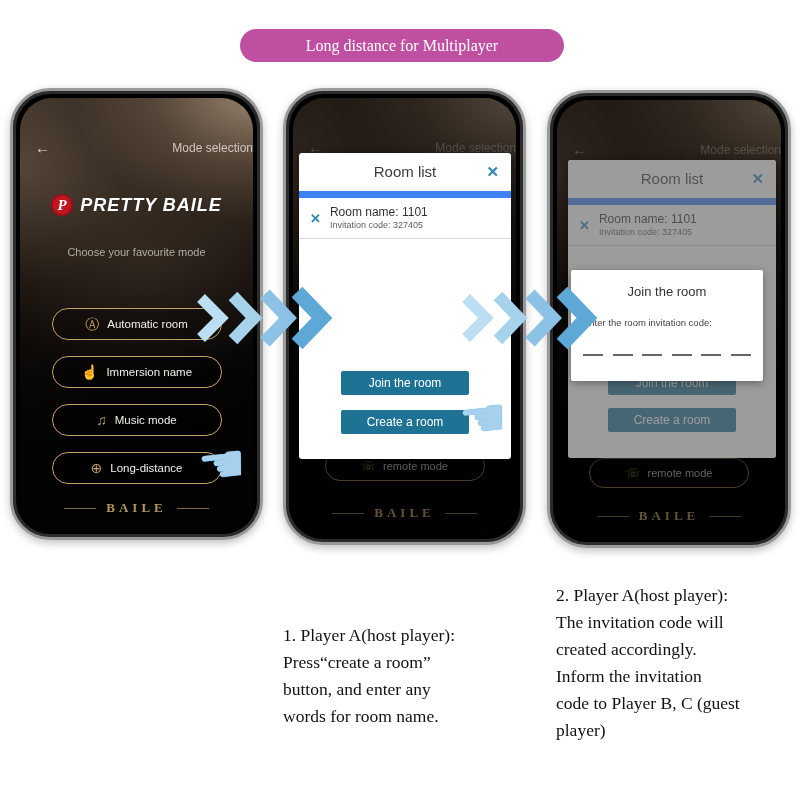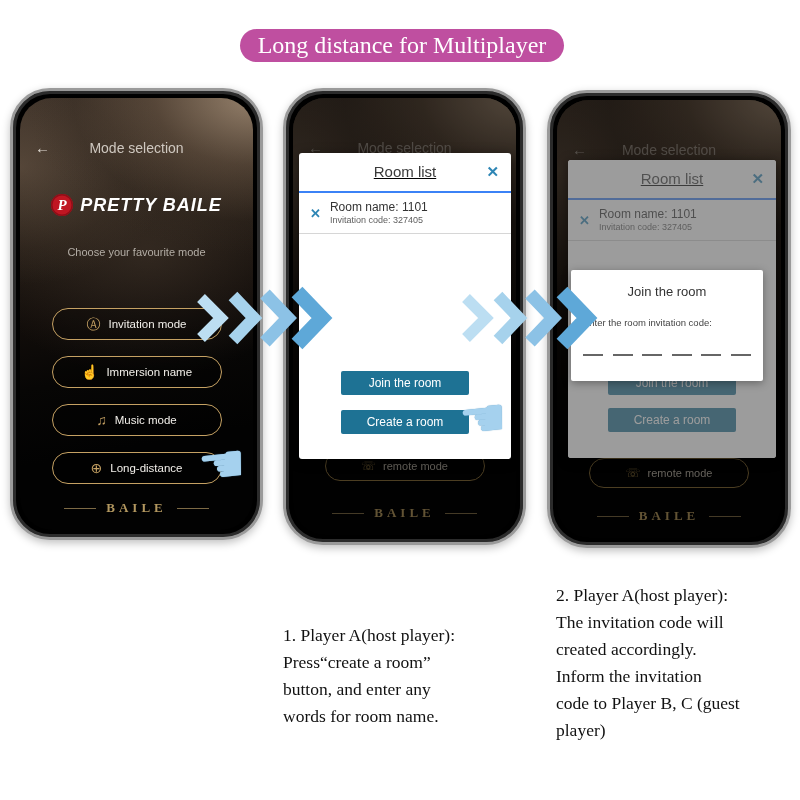--- a/index.html
+++ b/index.html
@@ -4,21 +4,21 @@
 <style>
   html,body{margin:0;padding:0;}
   body{
     width:800px;height:800px;position:relative;background:#ffffff;
     font-family:"Liberation Sans",sans-serif;overflow:hidden;
   }
   
   .banner{
     position:absolute;left:240px;top:29px;width:324px;height:33px;
     background:#bf4fa0;border-radius:17px;color:#fff;
-    font-family:"Liberation Serif",serif;font-size:24px;
+    font-family:"Liberation Serif",serif;font-size:16px;
     text-align:center;line-height:33px;z-index:2;
   }
   
   .phone{
     position:absolute;background:#000;border-radius:40px;
     border:3px solid #9a9a9a;
     box-shadow:inset 0 0 0 3px #2b2b2b, 0 3px 8px rgba(0,0,0,0.25);
     z-index:1;
   }
   .phone1{left:10px;top:88px;width:247px;height:446px;}
@@ -29,21 +29,21 @@
   }
   .wave-bg{
     background:
       radial-gradient(140% 52% at 100% 0%, rgba(200,174,146,0.65) 0%, rgba(141,116,93,0.38) 30%, rgba(60,48,38,0.16) 55%, rgba(0,0,0,0) 70%),
       radial-gradient(100% 42% at 0% 16%, rgba(132,110,90,0.45) 0%, rgba(80,65,52,0.22) 45%, rgba(0,0,0,0) 65%),
       radial-gradient(120% 48% at 55% 36%, rgba(92,76,62,0.35) 0%, rgba(0,0,0,0) 60%),
       linear-gradient(170deg,#3a2f26 0%,#241c15 28%,#120d0a 48%,#070605 62%,#020202 78%);
   }
   .app-header{position:absolute;top:40px;left:0;right:0;height:20px;z-index:1;}
   .back{position:absolute;left:15px;top:0;color:#e0dad2;font-size:15px;line-height:20px;}
-  .htitle{display:block;text-align:center;color:#cfc8c0;font-size:14px;line-height:20px;}
+  .htitle{display:block;text-align:right;color:#cfc8c0;font-size:12px;line-height:20px;}
   .dimmed-hdr{opacity:0.55;}
   
   .brand{position:absolute;top:96px;left:0;right:0;display:flex;justify-content:center;align-items:center;gap:7px;}
   .brand-p{
     width:22px;height:22px;border-radius:50%;background:#c01622;color:#fff;
     font-family:"Liberation Serif",serif;font-style:italic;font-weight:bold;
     font-size:15px;text-align:center;line-height:22px;box-shadow:0 0 0 1.5px #8f0f18 inset;
   }
   .brand-name{
     color:#fff;font-size:18px;font-weight:800;font-style:italic;letter-spacing:1px;
@@ -70,21 +70,21 @@
     color:#b9b2a6;font-size:11px;z-index:1;
   }
   .remote-pill .mode-icon{font-size:12px;color:#8a713f;}
   
   .modal{
     position:absolute;background:#fff;border-radius:3px;z-index:3;
     box-shadow:0 2px 12px rgba(0,0,0,0.45);
   }
   .p2-modal{left:6px;right:5px;top:55px;height:306px;}
   .p3-modal{left:11px;right:5px;top:60px;height:298px;}
-  .modal-header{position:relative;height:38px;border-bottom:2px solid #3b82f6;text-decoration:underline;}
+  .modal-header{position:relative;height:38px;border-bottom:7px solid #3b82f6;}
   .modal-title{display:block;text-align:center;font-size:15px;color:#3a3a3a;line-height:38px;}
   .modal-close{position:absolute;right:12px;top:0;line-height:38px;color:#2e86b5;font-size:15px;font-weight:bold;}
   .room-row{display:flex;align-items:center;height:40px;border-bottom:1px solid #d6d6d6;}
   .room-x{color:#2e86b5;font-size:13px;font-weight:bold;margin:0 9px 0 11px;}
   .room-name{font-size:12px;color:#333;line-height:1.25;text-align:right;}
   .room-code{font-size:9px;color:#5e5e5e;line-height:1.3;}
   .teal-btn{
     position:absolute;left:50%;transform:translateX(-50%);width:128px;height:24px;
     background:#1e7294;color:#fff;font-size:12px;text-align:center;line-height:24px;border-radius:2px;
   }
@@ -125,21 +125,21 @@
       <span class="htitle">Mode selection</span>
     </div>
     <div class="brand">
       <span class="brand-p">P</span>
       <span class="brand-name">PRETTY BAILE</span>
     </div>
     <div class="subtitle">Choose your favourite mode</div>
     <div class="mode-list">
       <div class="mode-btn">
         <span class="mode-icon">Ⓐ</span>
-        <span>Invitation mode</span>
+        <span>Automatic room</span>
       </div>
       <div class="mode-btn">
         <span class="mode-icon">☝</span>
         <span>Immersion name</span>
       </div>
       <div class="mode-btn">
         <span class="mode-icon">♫</span>
         <span>Music mode</span>
       </div>
       <div class="mode-btn">

